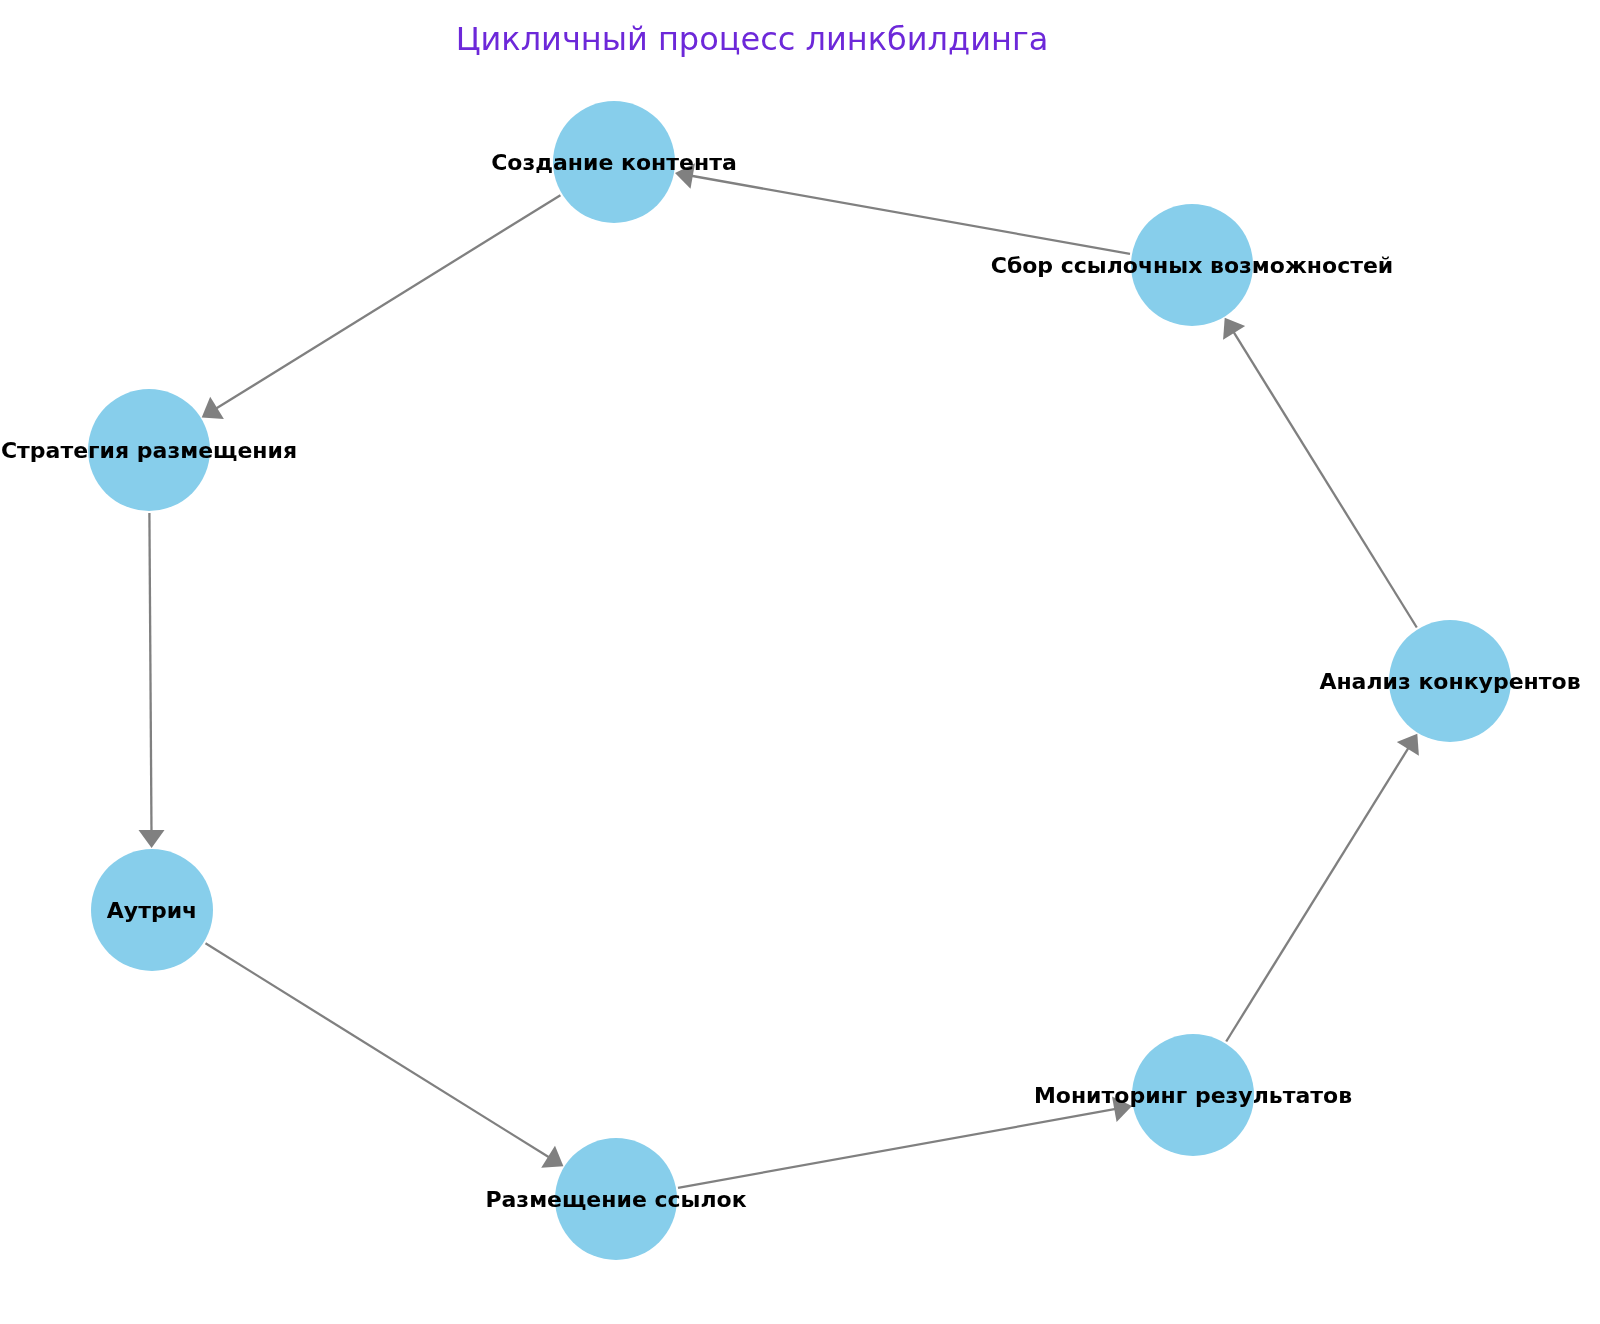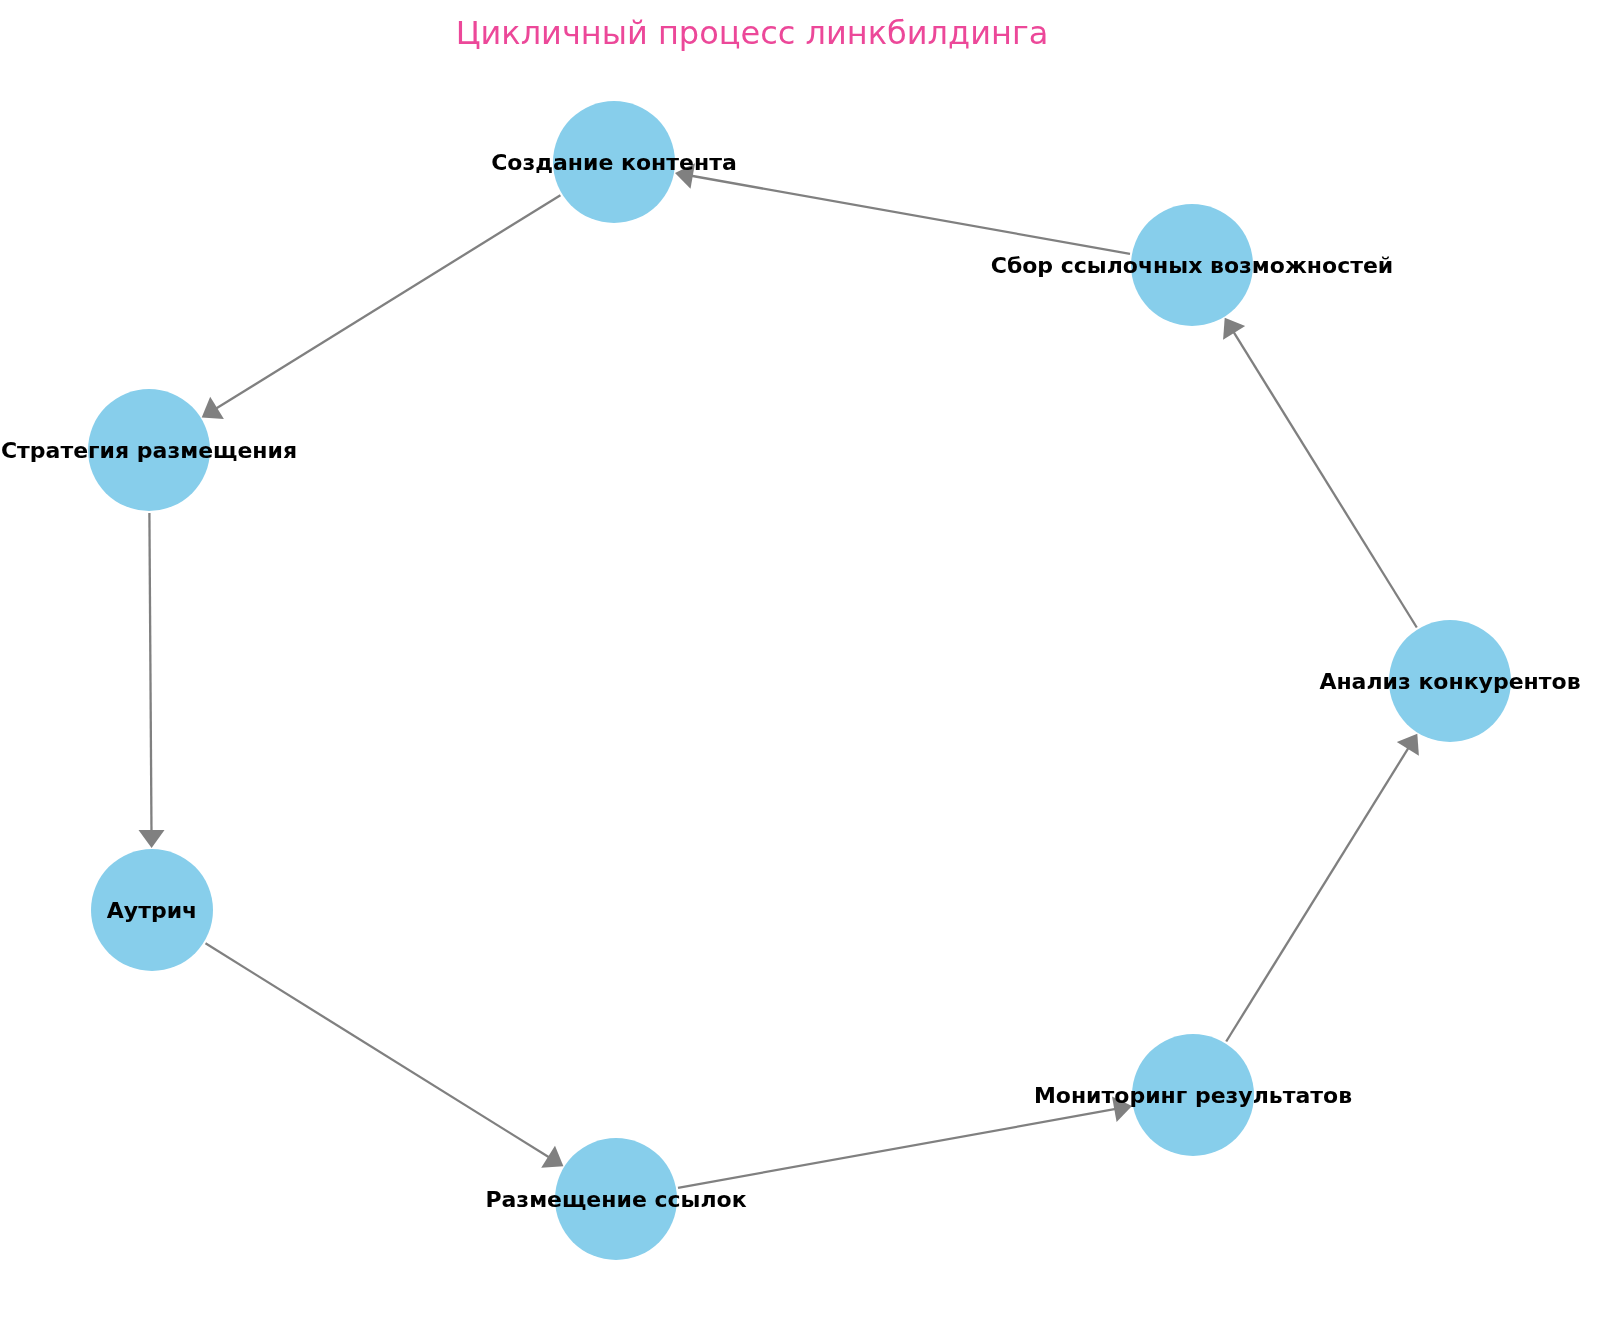--- a/index.html
+++ b/index.html
@@ -12,26 +12,26 @@
     font-family: "DejaVu Sans", sans-serif;
   }
   .figure {
     position: relative;
     width: 1600px;
     height: 1324px;
     background: #ffffff;
   }
   .chart-title {
     position: absolute;
-    top: 14px;
+    top: 20px;
     left: 752px;
     transform: translateX(-50%);
     font-size: 32px;
     font-weight: 400;
-    color: #ec4899;
+    color: #6d28d9;
     white-space: nowrap;
   }
   svg.graph {
     position: absolute;
     top: 0;
     left: 0;
   }
   svg.graph text {
     font-family: "DejaVu Sans", sans-serif;
     font-size: 22px;

